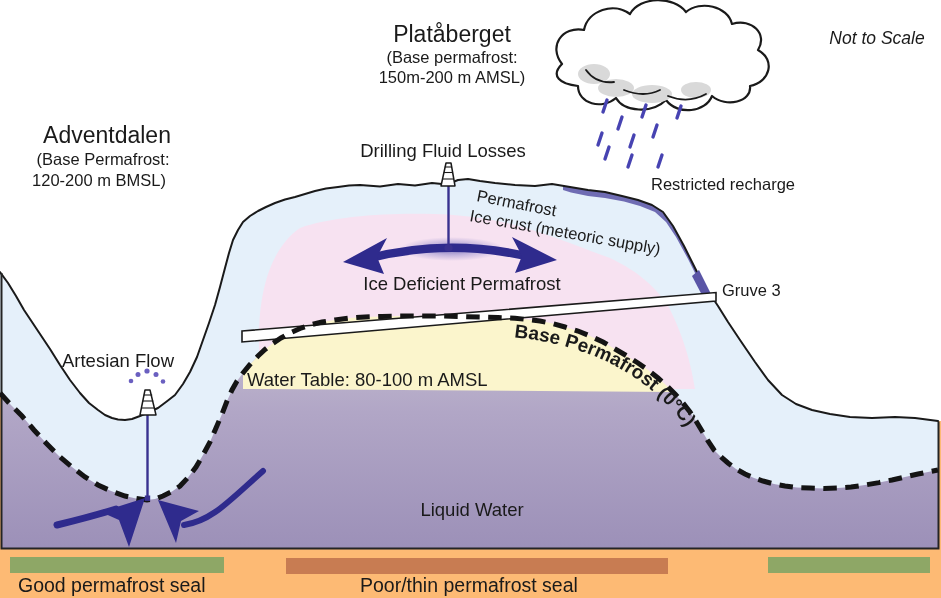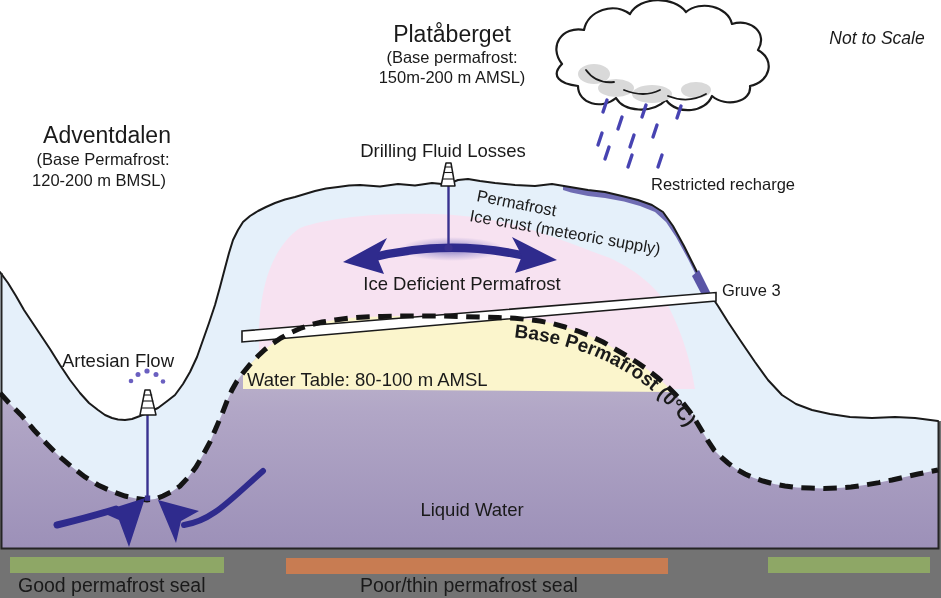--- a/index.html
+++ b/index.html
@@ -1,16 +1,16 @@
 <!DOCTYPE html>
 <html><head>
 <meta charset="utf-8">
 <style>
   html,body{margin:0;padding:0;background:#ffffff;}
-  .stage{width:941px;height:598px;position:relative;background:#737373;overflow:hidden;}
+  .stage{width:941px;height:598px;position:relative;background:#fdba74;overflow:hidden;}
   svg{display:block;}
   text{font-family:"Liberation Sans","DejaVu Sans",sans-serif;fill:#1a1a1a;}
   .t-title{font-size:23px;}
   .t-sub{font-size:16.5px;}
   .t-label{font-size:18.5px;}
   .t-small{font-size:16.5px;}
   .t-note{font-size:17.5px;font-style:italic;}
   .t-bold{font-weight:bold;font-size:19px;}
   .t-legend{font-size:19.5px;}
   .outline{fill:none;stroke:#1a1a1a;stroke-width:2;stroke-linejoin:round;stroke-linecap:round;}

